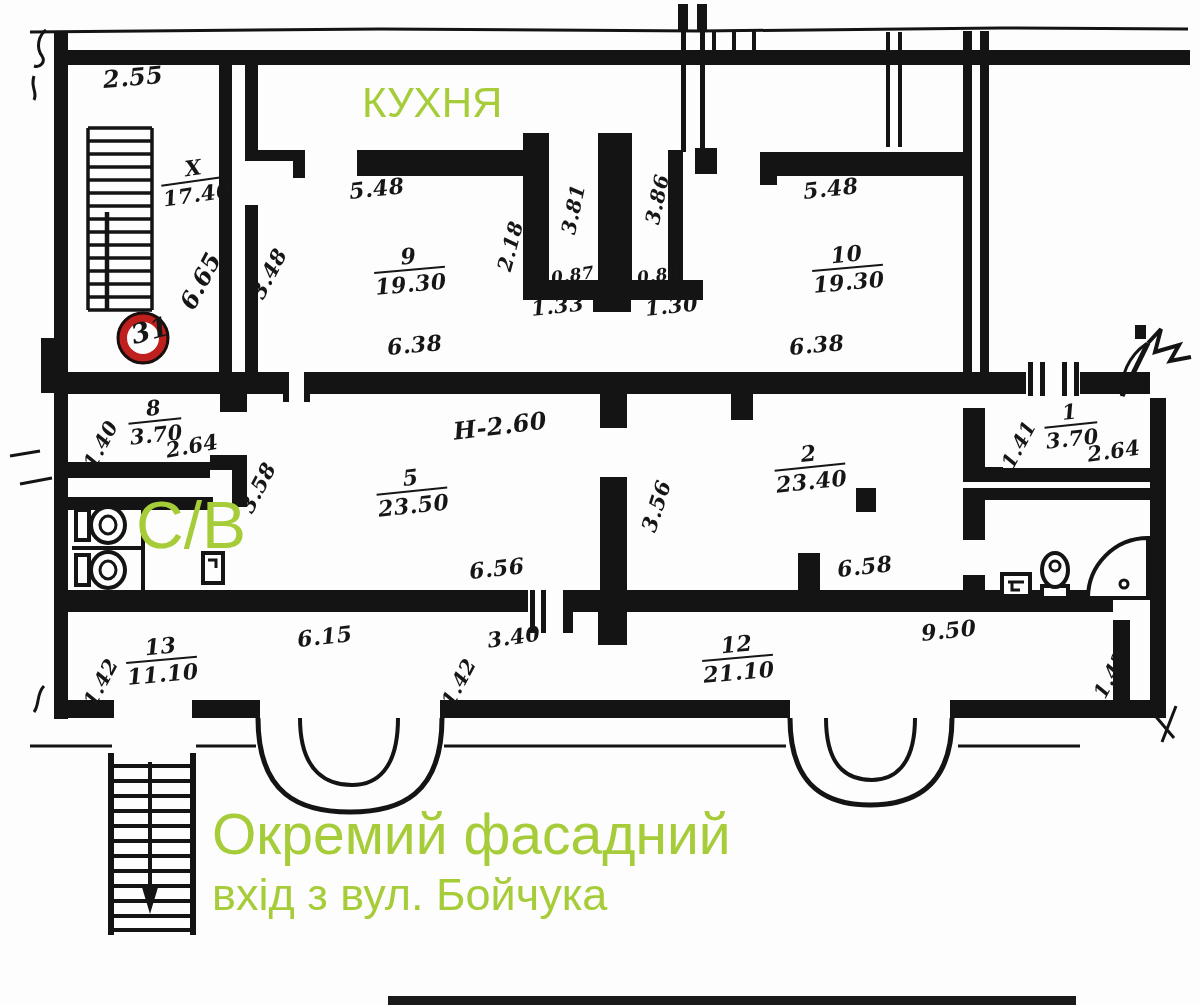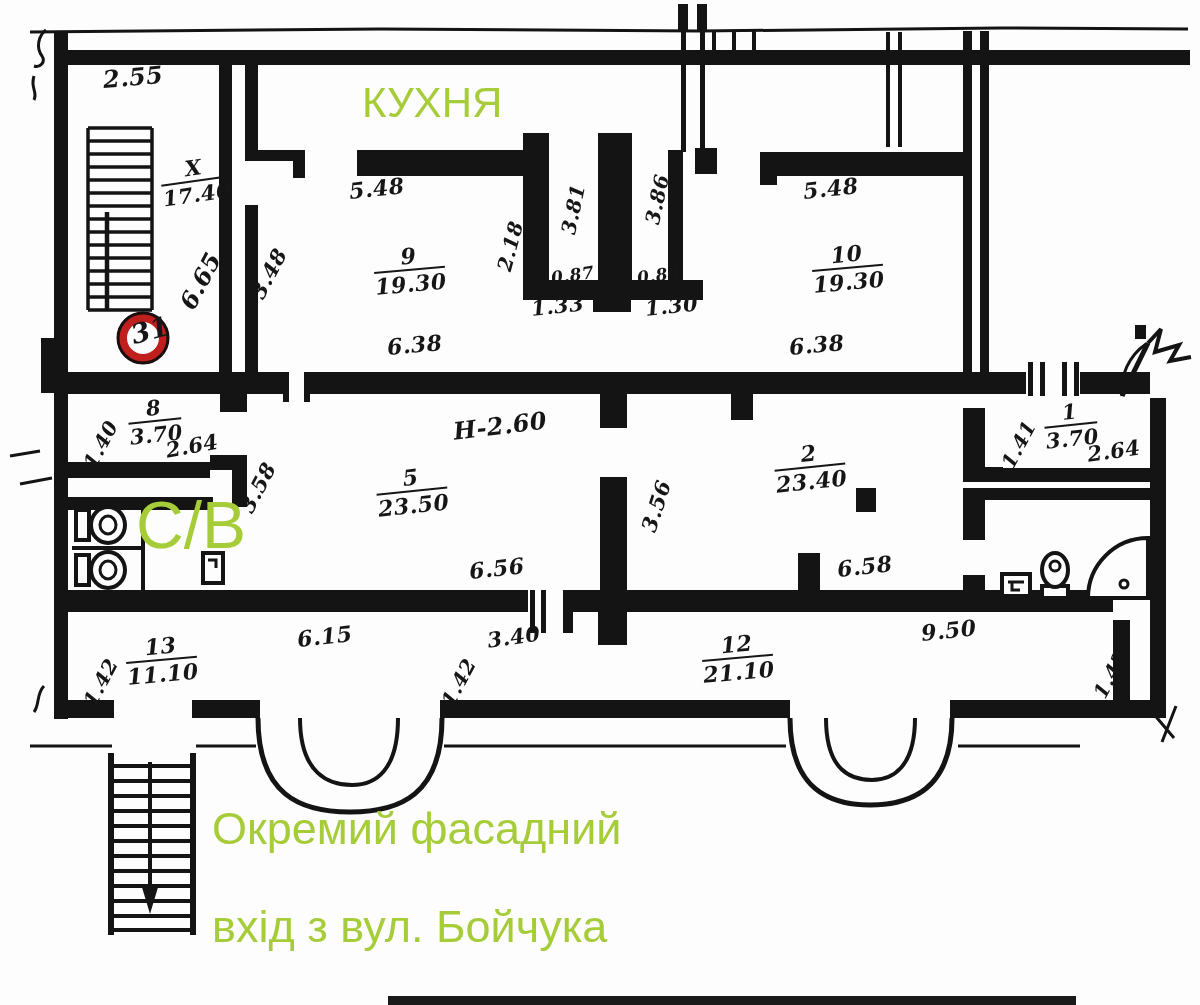--- a/index.html
+++ b/index.html
@@ -188,22 +188,22 @@
     <path d="M114 766 H190 M114 781 H190 M114 796 H190 M114 811 H190 M114 826 H190 M114 841 H190
              M114 856 H190 M114 871 H190 M114 886 H190 M114 901 H190 M114 916 H190 M114 930 H190" fill="none" stroke-width="4"></path>
     <path d="M150 762 V886" fill="none" stroke-width="4"></path>
     <polygon points="141,884 159,884 150,914" stroke="none"></polygon>
   </g>
 </svg>
 
 <div id="labels-layer">
       <div class="lbl green" style="left: 362px; top: 82px; font-size: 42px;">КУХНЯ</div>
       <div class="lbl green" style="left: 136px; top: 492px; font-size: 66px;">С/В</div>
-      <div class="lbl green" style="left: 212px; top: 806px; font-size: 45px;">Окремий фасадний</div>
-      <div class="lbl green" style="left: 212px; top: 872px; font-size: 45px; margin-top: 32px;">вхід з вул. Бойчука</div>
+      <div class="lbl green" style="left: 212px; top: 806px; font-size: 57px;">Окремий фасадний</div>
+      <div class="lbl green" style="left: 212px; top: 872px; font-size: 45px;">вхід з вул. Бойчука</div>
       <div class="lbl" style="left: 128px; top: 322px; font-size: 27px; transform: rotate(-15deg);">31</div>
       <div class="lbl" style="left: 158px; top: 162px; font-size: 21px; transform: rotate(-8deg);">
         <span class="num">Х</span>
         <span class="den">17.40</span>
       </div>
       <div class="lbl" style="left: 372px; top: 248px; font-size: 22px; transform: rotate(-5deg);">
         <span class="num">9</span>
         <span class="den">19.30</span>
       </div>
       <div class="lbl" style="left: 810px; top: 246px; font-size: 22px; transform: rotate(-5deg);">

